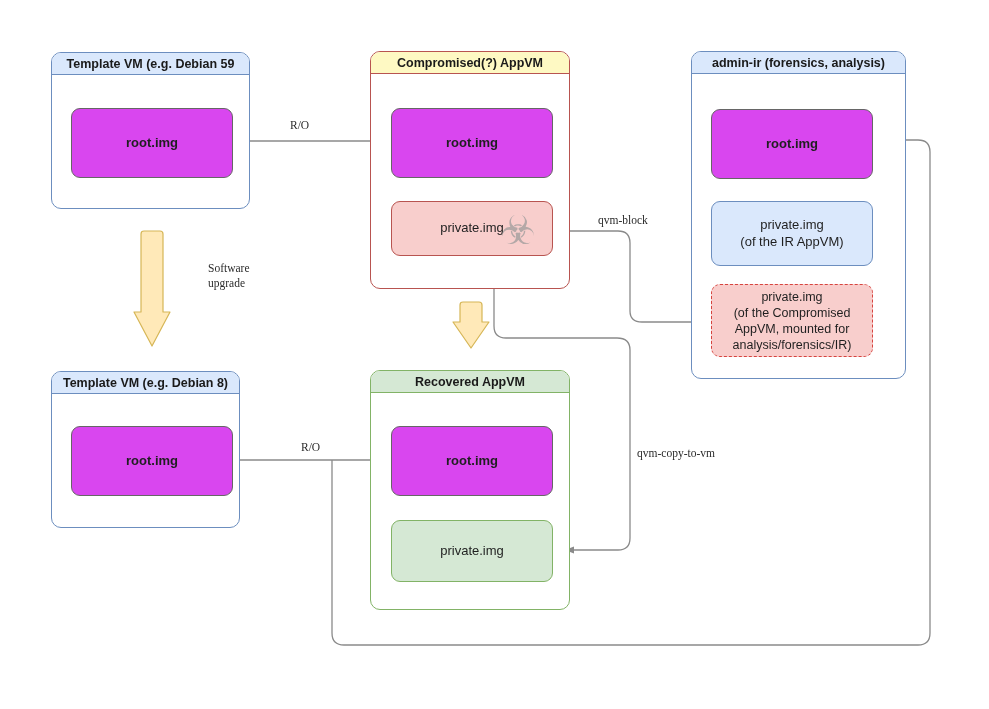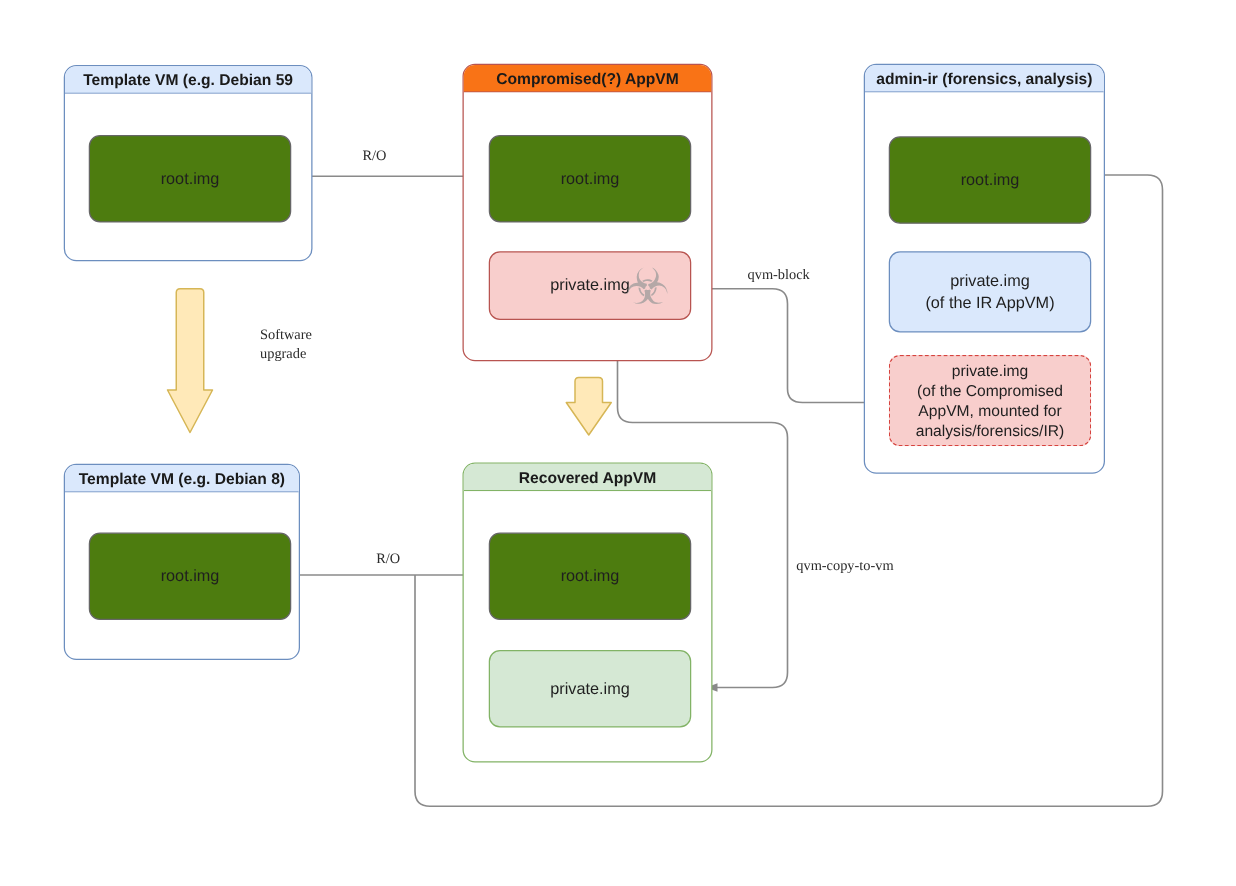--- a/index.html
+++ b/index.html
@@ -45,40 +45,40 @@
     text-align: center;
     font-size: 12.5px;
     font-weight: bold;
     color: #1a1a1a;
     border-radius: 9px 9px 0 0;
     box-sizing: border-box;
   }
   .vm.blue        { border: 1.4px solid #6c8ebf; }
   .vm.blue  > .vm-title { background: #dae8fc; border-bottom: 1.2px solid #6c8ebf; }
   .vm.red         { border: 1.4px solid #b85450; }
-  .vm.red   > .vm-title { background: #f97316; border-bottom: 1.2px solid #b85450; }
+  .vm.red   > .vm-title { background: #fef9c3; border-bottom: 1.2px solid #b85450; }
   .vm.green       { border: 1.4px solid #82b366; }
   .vm.green > .vm-title { background: #d5e8d4; border-bottom: 1.2px solid #82b366; }
 
   
   .img-box {
     position: absolute;
     box-sizing: border-box;
     border-radius: 9px;
     display: flex;
     align-items: center;
     justify-content: center;
     text-align: center;
     font-size: 13px;
     color: #1f1f1f;
     line-height: 1.28;
     padding: 2px 6px;
   }
   .img-box .lines { white-space: pre-line; }
-  .img-box.grey   { background: #4d7c0f; border: 1.4px solid #666666; }
+  .img-box.grey   { background: #d946ef; border: 1.4px solid #666666; font-weight: bold; }
   .img-box.pink   { background: #f8cecc; border: 1.4px solid #b85450; }
   .img-box.lblue  { background: #dae8fc; border: 1.4px solid #6c8ebf; }
   .img-box.lgreen { background: #d5e8d4; border: 1.4px solid #82b366; }
   .img-box.pink-dashed {
     background: #f8cecc;
     border: 1.4px dashed #d6433e;
     font-size: 12.5px;
   }
 
   
@@ -155,21 +155,21 @@
     <div class="vm-title">Compromised(?) AppVM</div>
     <div class="img-box grey" style="left:20px; top:56px; width:162px; height:70px;">
       <span class="lines">root.img</span>
     </div>
     <div class="img-box pink" style="left:20px; top:149px; width:162px; height:55px;">
       <span class="lines">private.img</span>
     </div>
   </div>
   <div class="biohazard" style="left:500px; top:210px;">☣</div>
 
-  <div class="vm blue" style="left:691px; top:51px; width:193px; height:328px;">
+  <div class="vm blue" style="left:691px; top:51px; width:215px; height:328px;">
     <div class="vm-title">admin-ir (forensics, analysis)</div>
     <div class="img-box grey" style="left:19px; top:57px; width:162px; height:70px;">
       <span class="lines">root.img</span>
     </div>
     <div class="img-box lblue" style="left:19px; top:149px; width:162px; height:65px;">
       <span class="lines">private.img
 (of the IR AppVM)</span>
     </div>
     <div class="img-box pink-dashed" style="left:19px; top:232px; width:162px; height:73px;">
       <span class="lines">private.img

